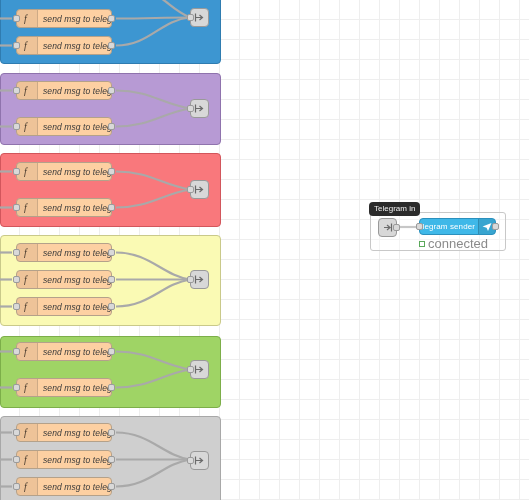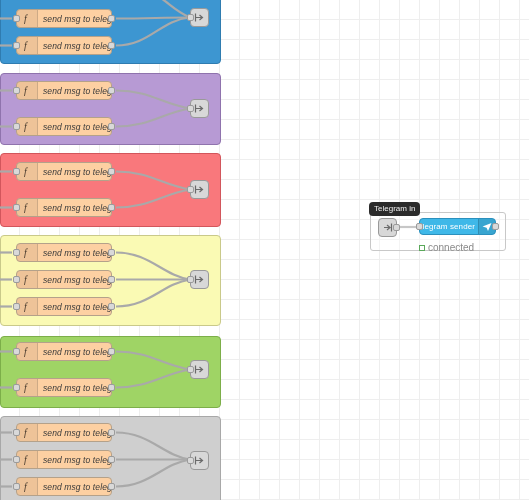--- a/index.html
+++ b/index.html
@@ -168,24 +168,23 @@
     justify-content: center;
     flex: none;
   }
   #telegram-status {
     position: absolute;
     left: 419px;
     top: 236px;
     display: flex;
     align-items: center;
     gap: 3px;
-    font-size: 10px;
+    font-size: 13px;
     color: #8a8a8a;
     white-space: nowrap;
-    margin-top: 6px;
   }
   #telegram-status .dot {
     width: 6px;
     height: 6px;
     box-sizing: border-box;
     border: 1.5px solid #5aa85a;
     background: #ffffff;
     flex: none;
   }
   #link-in-node {

